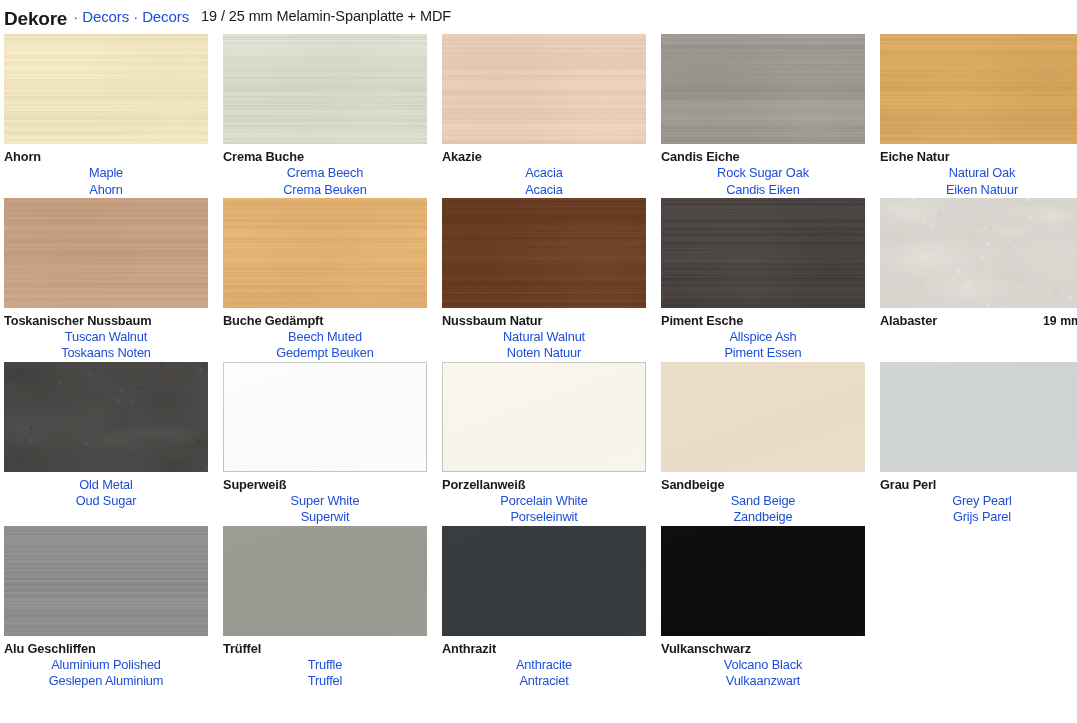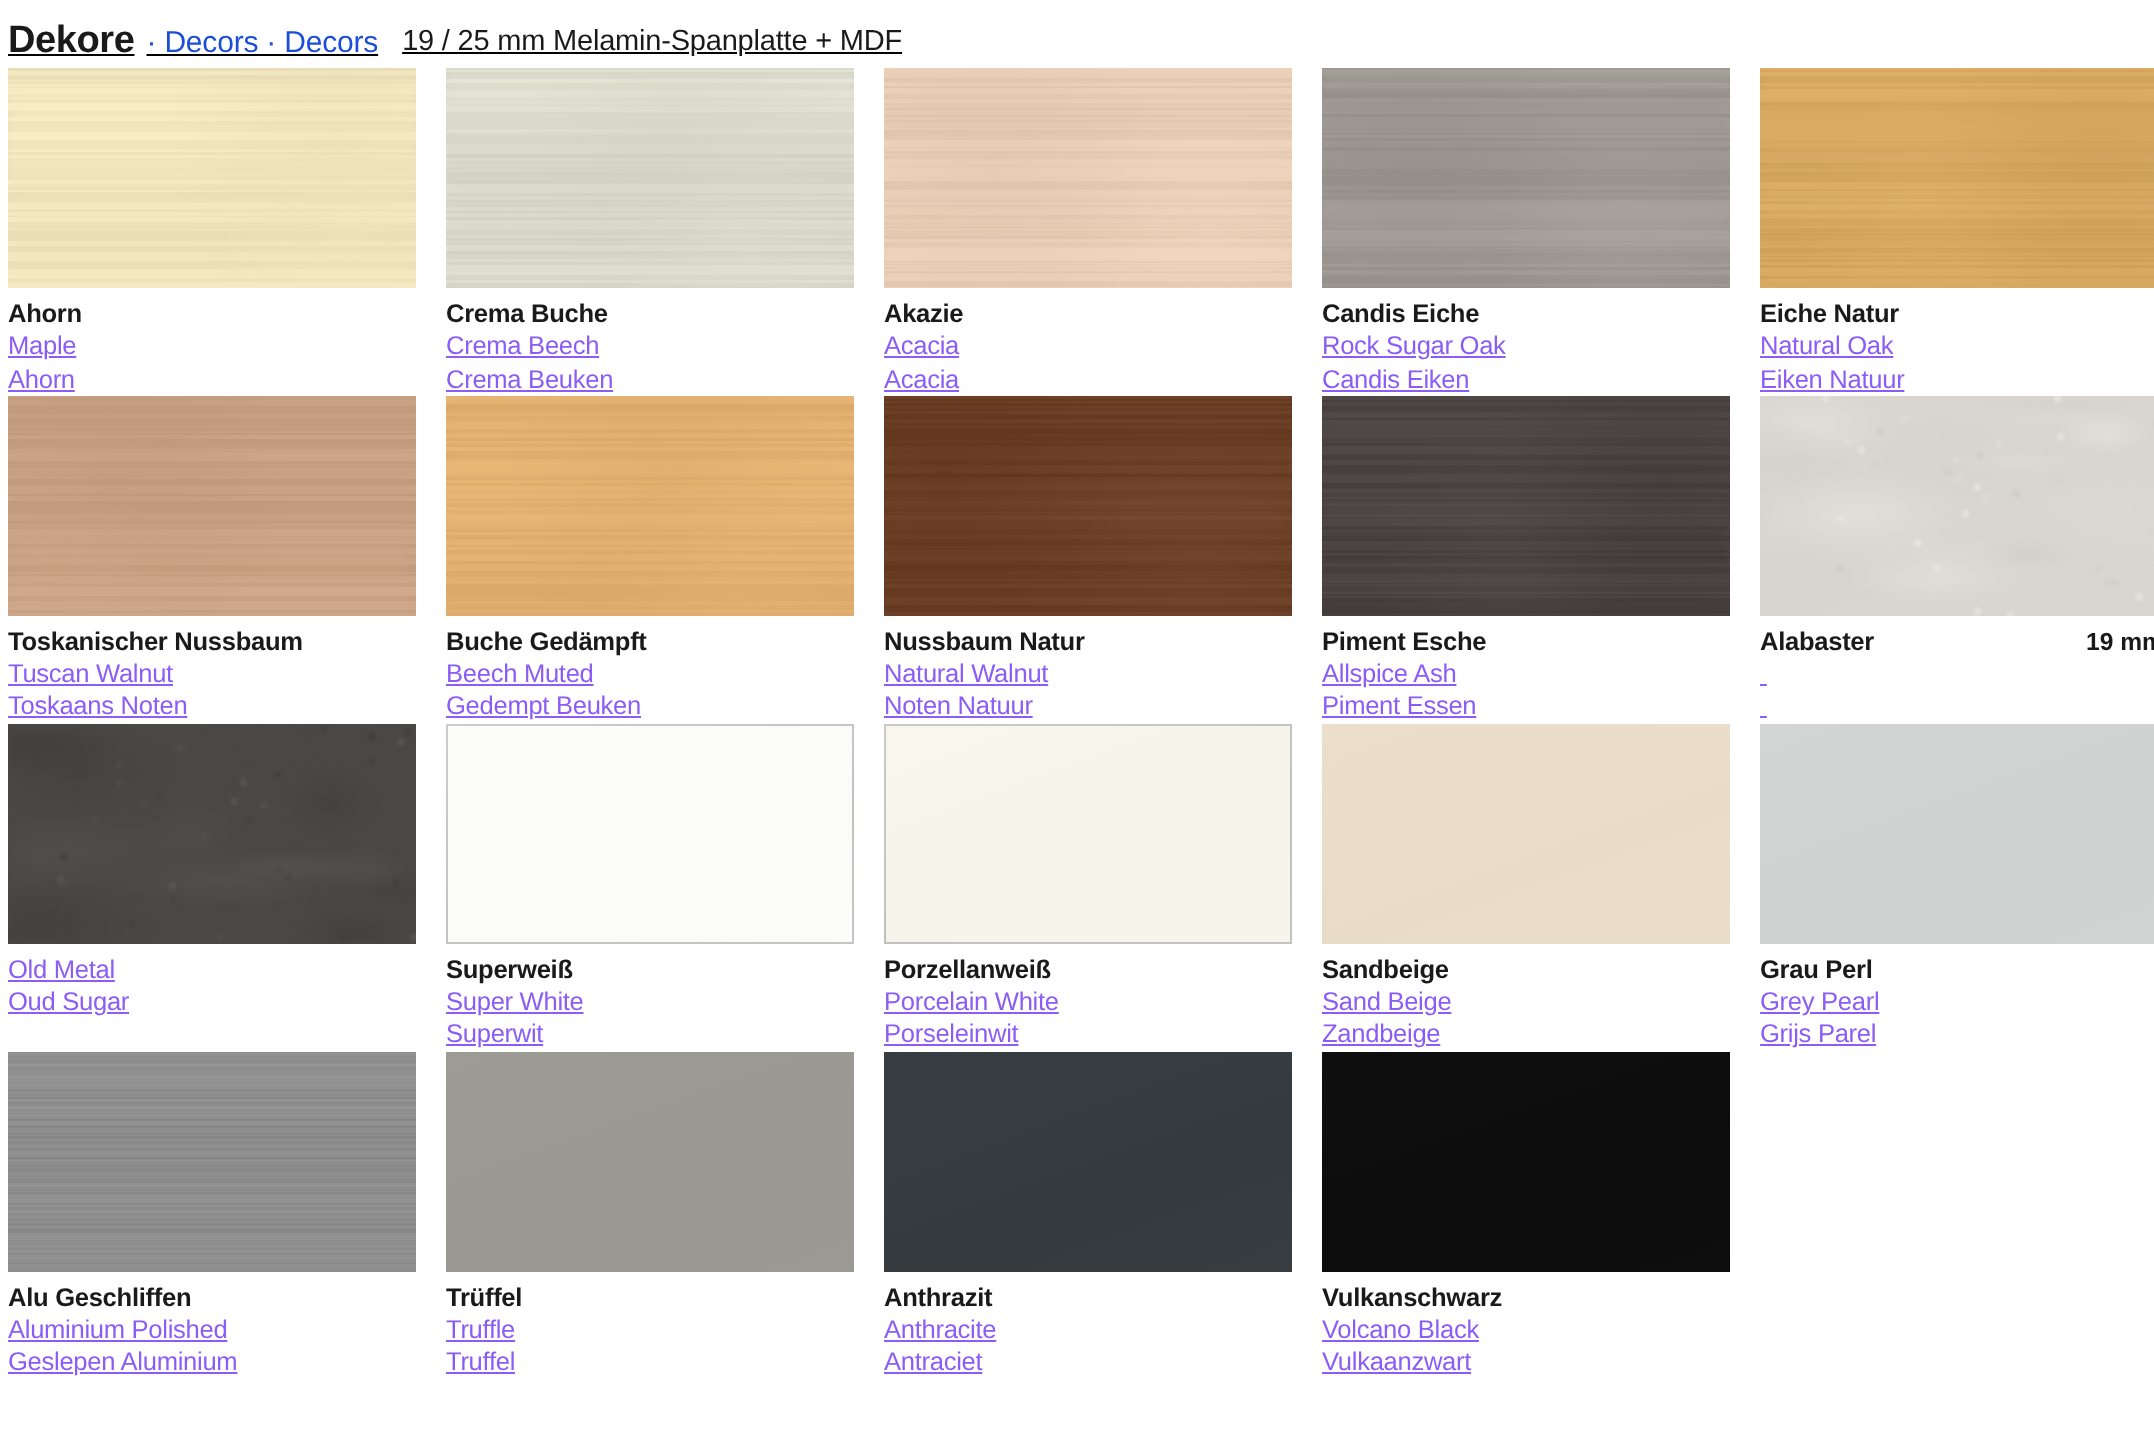--- a/index.html
+++ b/index.html
@@ -9,23 +9,22 @@
     background: #ffffff;
     font-family: "Liberation Sans", sans-serif;
     overflow: hidden;
   }
 
   
   #header {
     padding: 8px 0 0 4px;
     height: 34px;
     display: flex;
-    align-items: center;
+    align-items: flex-start;
     white-space: nowrap;
-    text-decoration: underline;
   }
   #header .h-main {
     font-size: 19px;
     font-weight: bold;
     color: #1a1a1a;
     letter-spacing: -0.2px;
   }
   #header .h-sub {
     font-size: 15px;
     color: #1d4ed8;
@@ -64,20 +63,21 @@
   .swatch.bordered { box-shadow: inset 0 0 0 1px #b6b6b6; }
 
   
   .grain-fine, .grain-band, .grain-blotch {
     position: absolute; inset: 0;
   }
 
   .caption {
     padding: 5px 0 0 0;
     line-height: 16.3px;
+    text-align: center;
   }
   .cap-row {
     display: flex;
     justify-content: space-between;
     align-items: baseline;
   }
   .name-de {
     font-size: 12.8px;
     font-weight: bold;
     color: #1a1a1a;
@@ -86,24 +86,23 @@
   }
   .badge {
     font-size: 12.3px;
     font-weight: bold;
     color: #1a1a1a;
     white-space: nowrap;
     padding-right: 2px;
   }
   .name-en, .name-nl {
     font-size: 12.8px;
-    color: #8b5cf6;
+    color: #1d4ed8;
     letter-spacing: -0.15px;
     white-space: nowrap;
-    text-decoration: underline;
   }
 </style>
 </head>
 <body>
 
 <div id="header">
   <span class="h-main">Dekore</span>
   <span class="h-sub">· Decors · Decors</span>
   <span class="h-spec">19 / 25 mm Melamin-Spanplatte + MDF</span>
 </div>

